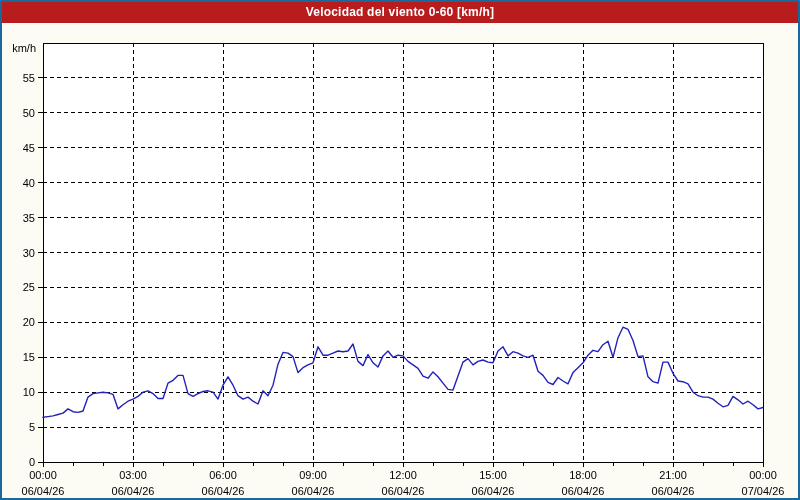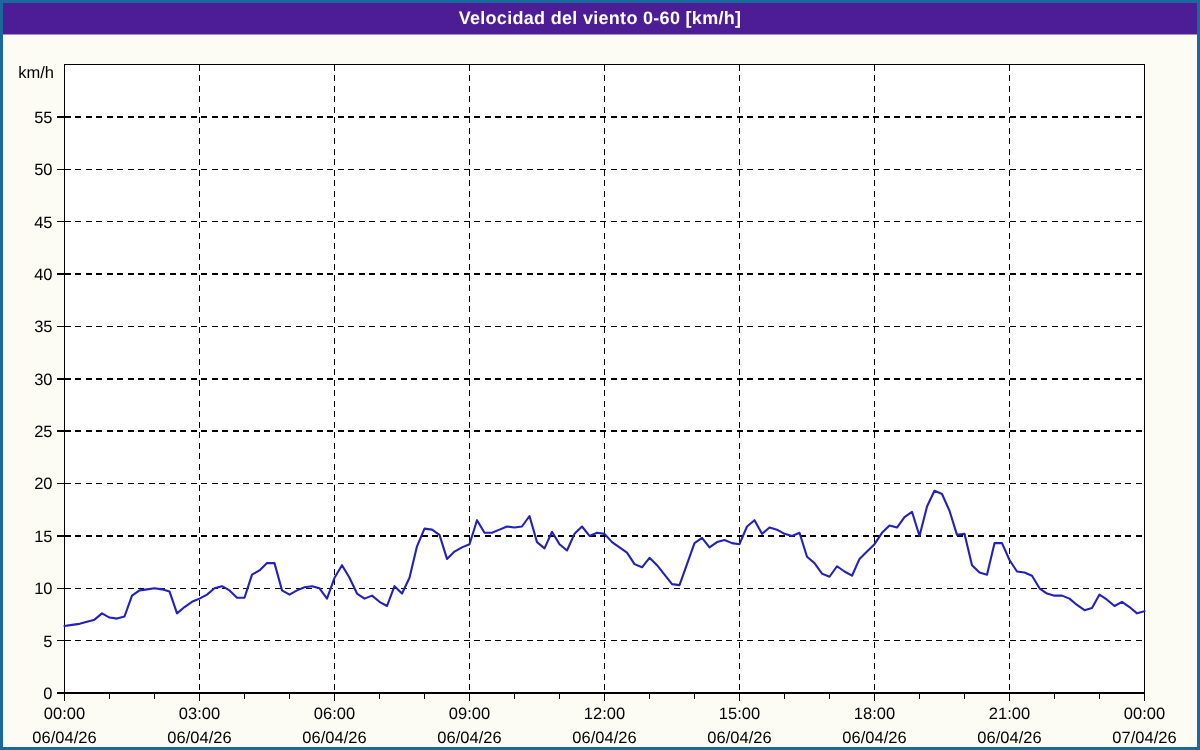--- a/index.html
+++ b/index.html
@@ -1,18 +1,18 @@
 <!DOCTYPE html>
 <html><head>
 <meta charset="utf-8">
 <style>
   html,body{margin:0;padding:0;}
   body{width:800px;height:500px;font-family:"Liberation Sans",sans-serif;background:#e8e8e0;}
   .frame{position:relative;width:800px;height:500px;background:#fcfcf5;border:2px solid #1a699c;box-sizing:border-box;overflow:hidden;}
-  .titlebar{position:absolute;left:0;top:0;width:100%;height:21px;background:#4c1d95;color:#ffffff;
+  .titlebar{position:absolute;left:0;top:0;width:100%;height:21px;background:#b91c1c;color:#ffffff;
     font-size:12px;font-weight:bold;text-align:center;line-height:21px;letter-spacing:0.2px;}
   .chart-svg{position:absolute;left:0;top:0;}
   svg text{font-family:"Liberation Sans",sans-serif;fill:#000000;}
 </style>
 </head>
 <body>
 
 <div class="frame">
   <div class="titlebar">
     <span>Velocidad del viento 0-60 [km/h]</span>

